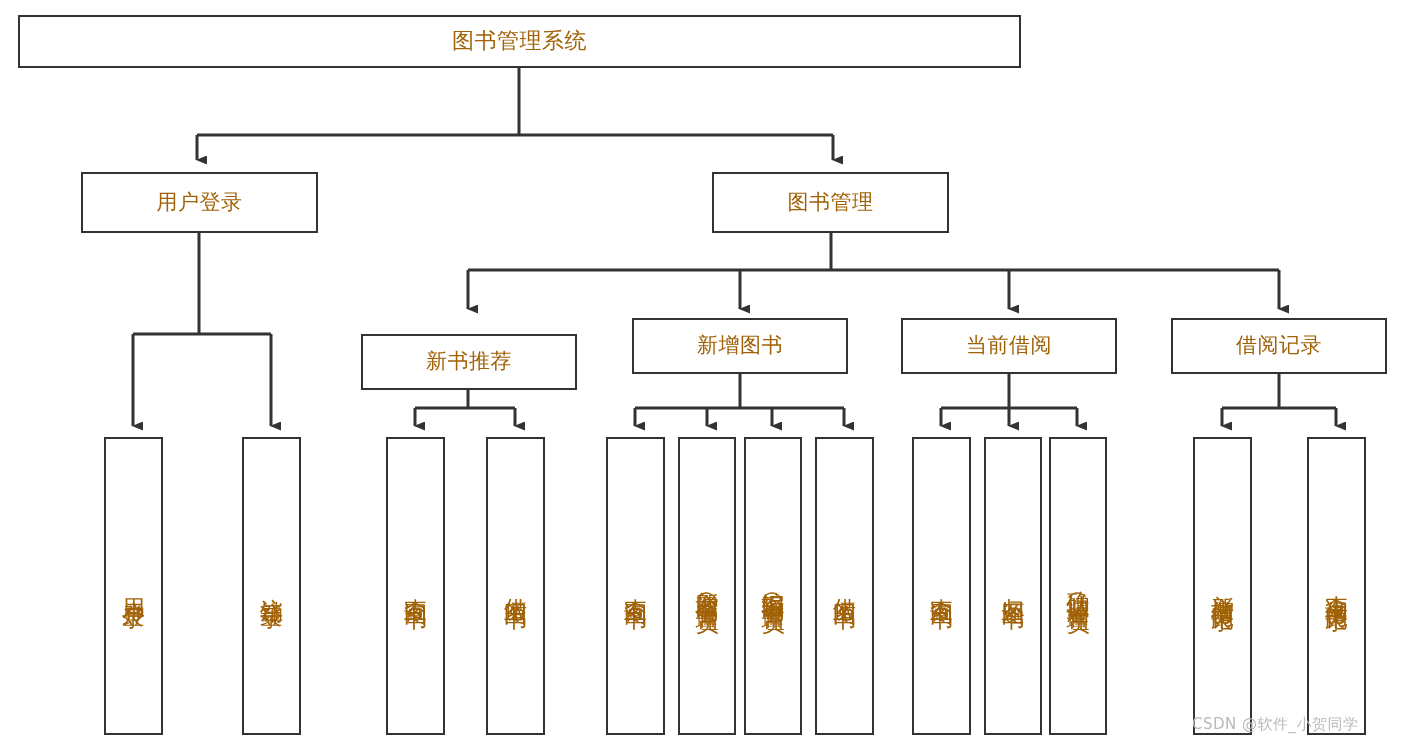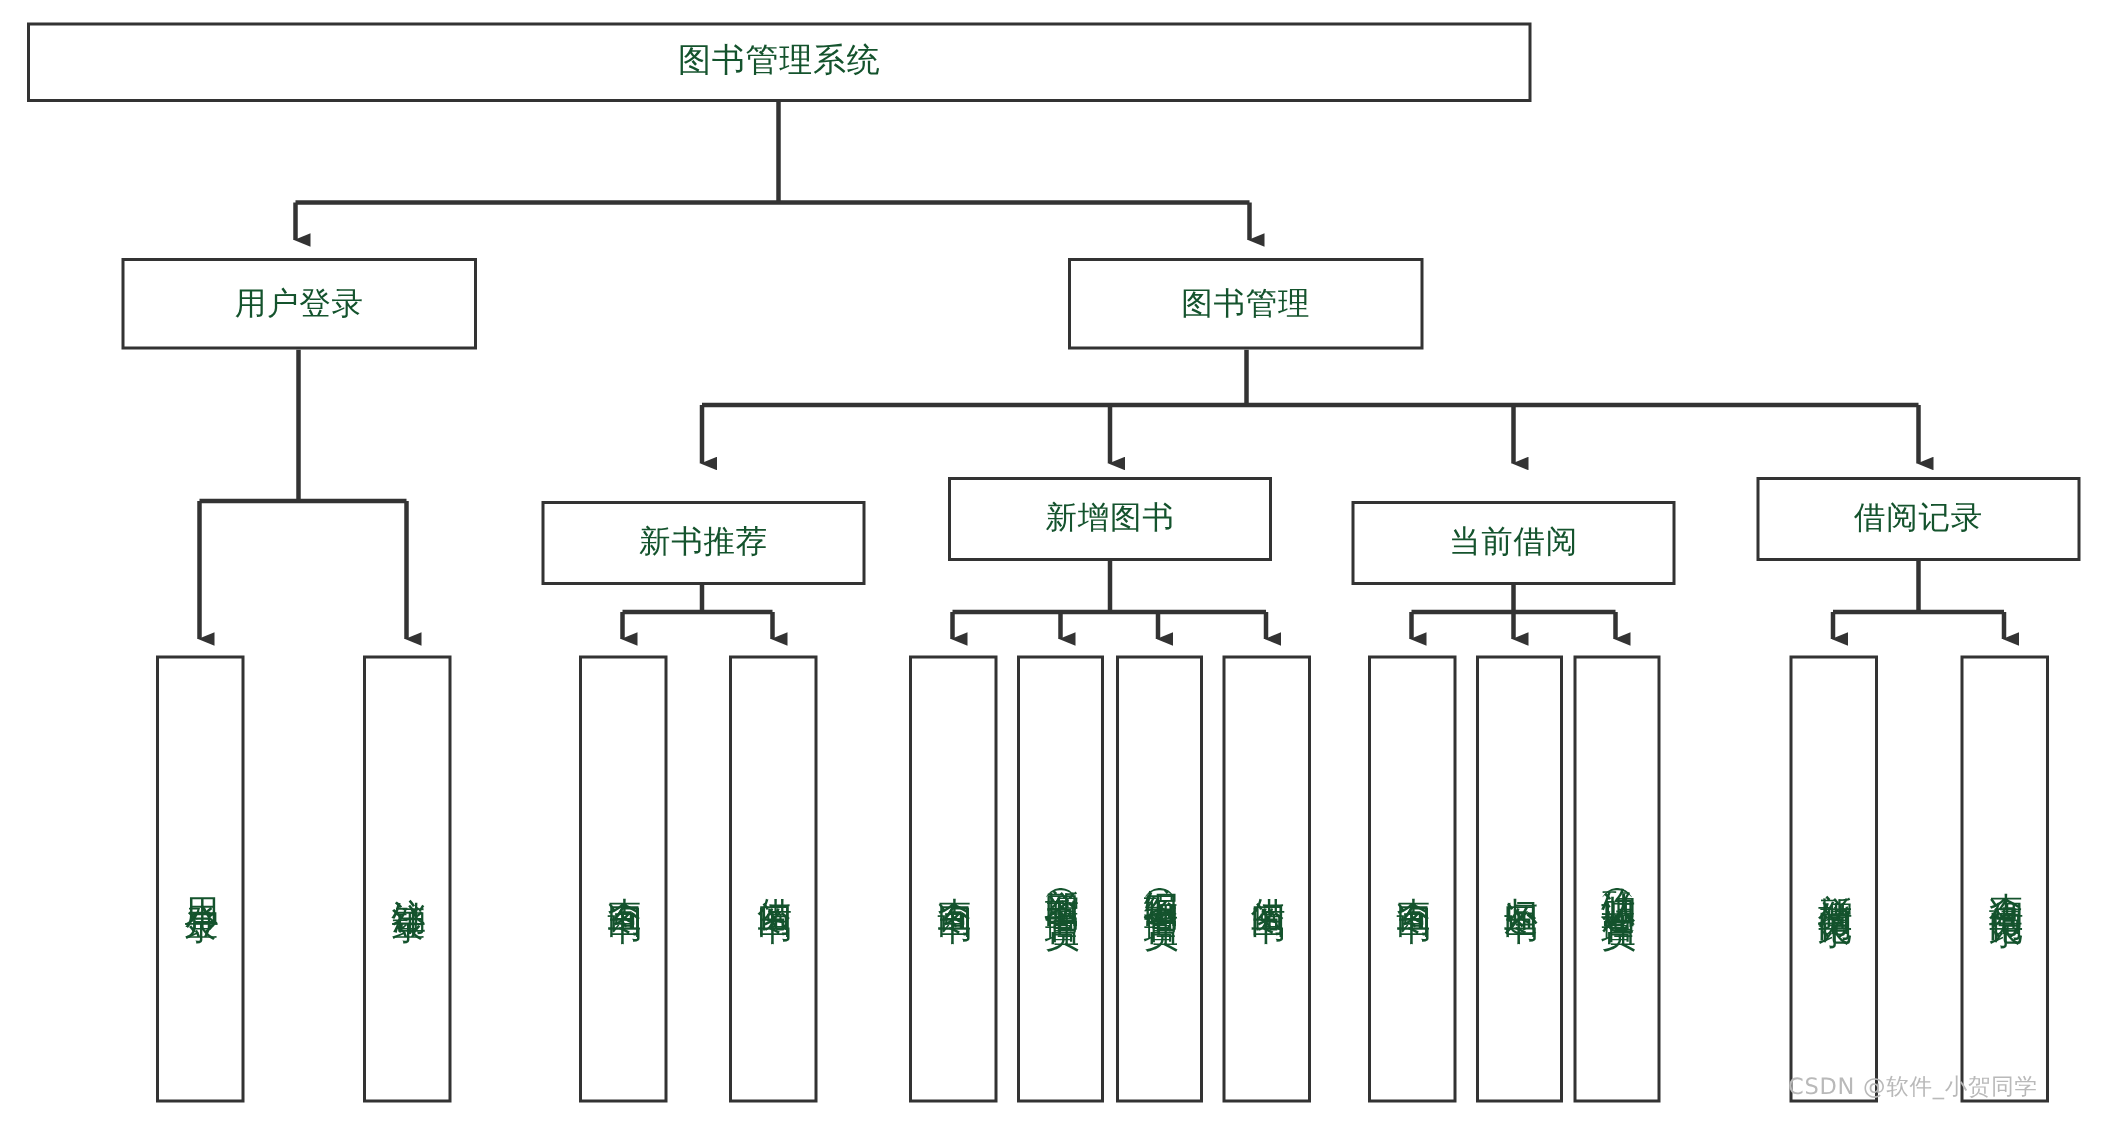--- a/index.html
+++ b/index.html
@@ -29,21 +29,21 @@
   .node {
     position: absolute;
     border: 2px solid #333333;
     background: #ffffff;
     display: flex;
     align-items: center;
     justify-content: center;
     text-align: center;
   }
   .node .label {
-    color: #14532d;
+    color: #a16207;
     line-height: 1.22;
     letter-spacing: 0.5px;
     white-space: pre-line;
   }
   
   .node.horiz .label {
     font-size: 21px;
     writing-mode: horizontal-tb;
   }
   .node.root .label { font-size: 22px; }
@@ -136,21 +136,21 @@
   </div>
 
   <div class="node horiz" style="left:361px; top:318px; width:216px; height:56px;margin-top:16px;">
     <span class="label">新书推荐</span>
   </div>
 
   <div class="node horiz" style="left:632px; top:318px; width:216px; height:56px;">
     <span class="label">新增图书</span>
   </div>
 
-  <div class="node horiz" style="left:901px; top:334px; width:216px; height:56px;">
+  <div class="node horiz" style="left:901px; top:318px; width:216px; height:56px;">
     <span class="label">当前借阅</span>
   </div>
 
   <div class="node horiz" style="left:1171px; top:318px; width:216px; height:56px;">
     <span class="label">借阅记录</span>
   </div>
 
   <div class="node vert" style="left:104px; top:437px; width:59px; height:298px;">
     <span class="label">用户登录</span>
   </div>

